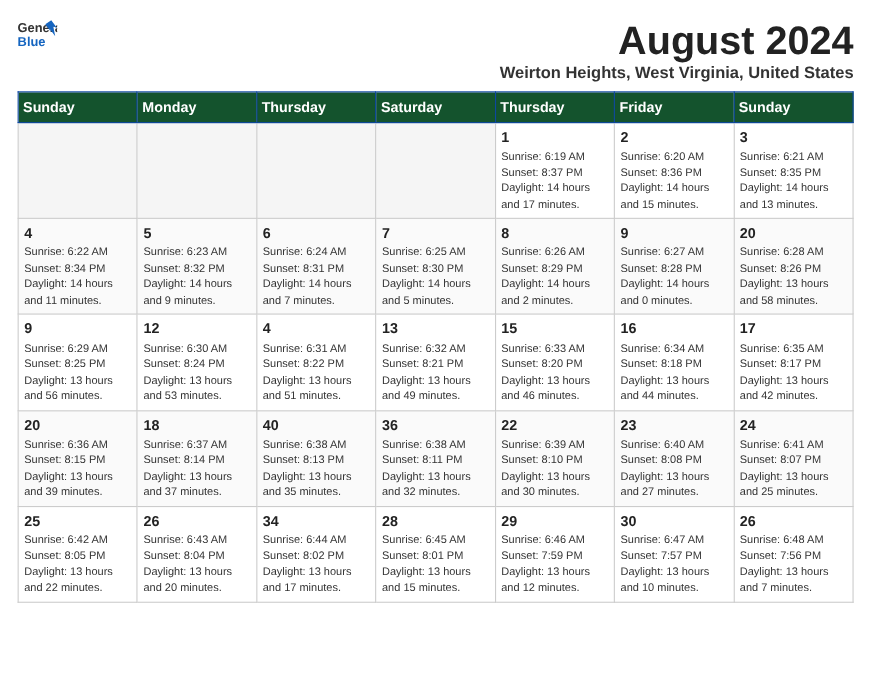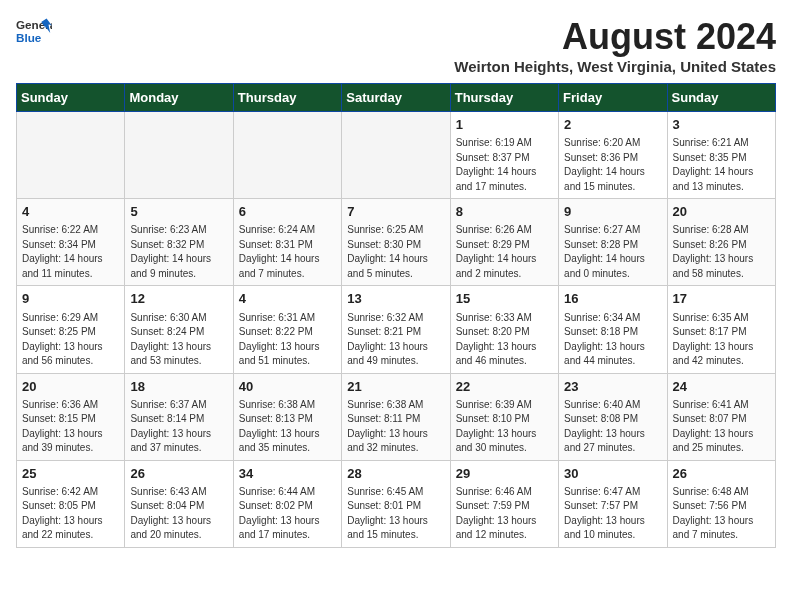--- a/index.html
+++ b/index.html
@@ -204,21 +204,21 @@
         </td>
         <td>
           <span class="day-num">18</span>
           <div class="day-info">Sunrise: 6:37 AM<br>Sunset: 8:14 PM<br>Daylight: 13 hours and 37 minutes.</div>
         </td>
         <td>
           <span class="day-num">40</span>
           <div class="day-info">Sunrise: 6:38 AM<br>Sunset: 8:13 PM<br>Daylight: 13 hours and 35 minutes.</div>
         </td>
         <td>
-          <span class="day-num">21</span>
+          <span class="day-num">36</span>
           <div class="day-info">Sunrise: 6:38 AM<br>Sunset: 8:11 PM<br>Daylight: 13 hours and 32 minutes.</div>
         </td>
         <td>
           <span class="day-num">22</span>
           <div class="day-info">Sunrise: 6:39 AM<br>Sunset: 8:10 PM<br>Daylight: 13 hours and 30 minutes.</div>
         </td>
         <td>
           <span class="day-num">23</span>
           <div class="day-info">Sunrise: 6:40 AM<br>Sunset: 8:08 PM<br>Daylight: 13 hours and 27 minutes.</div>
         </td>

